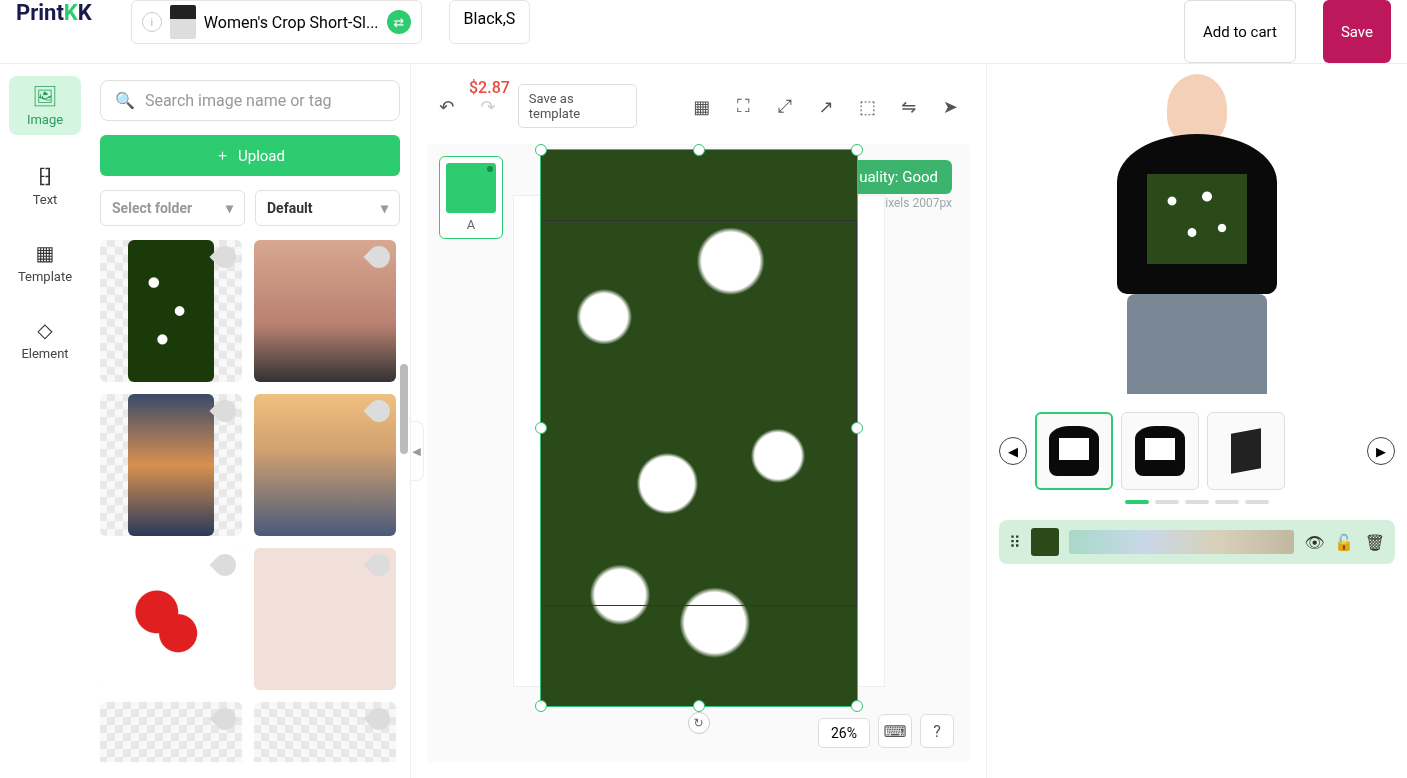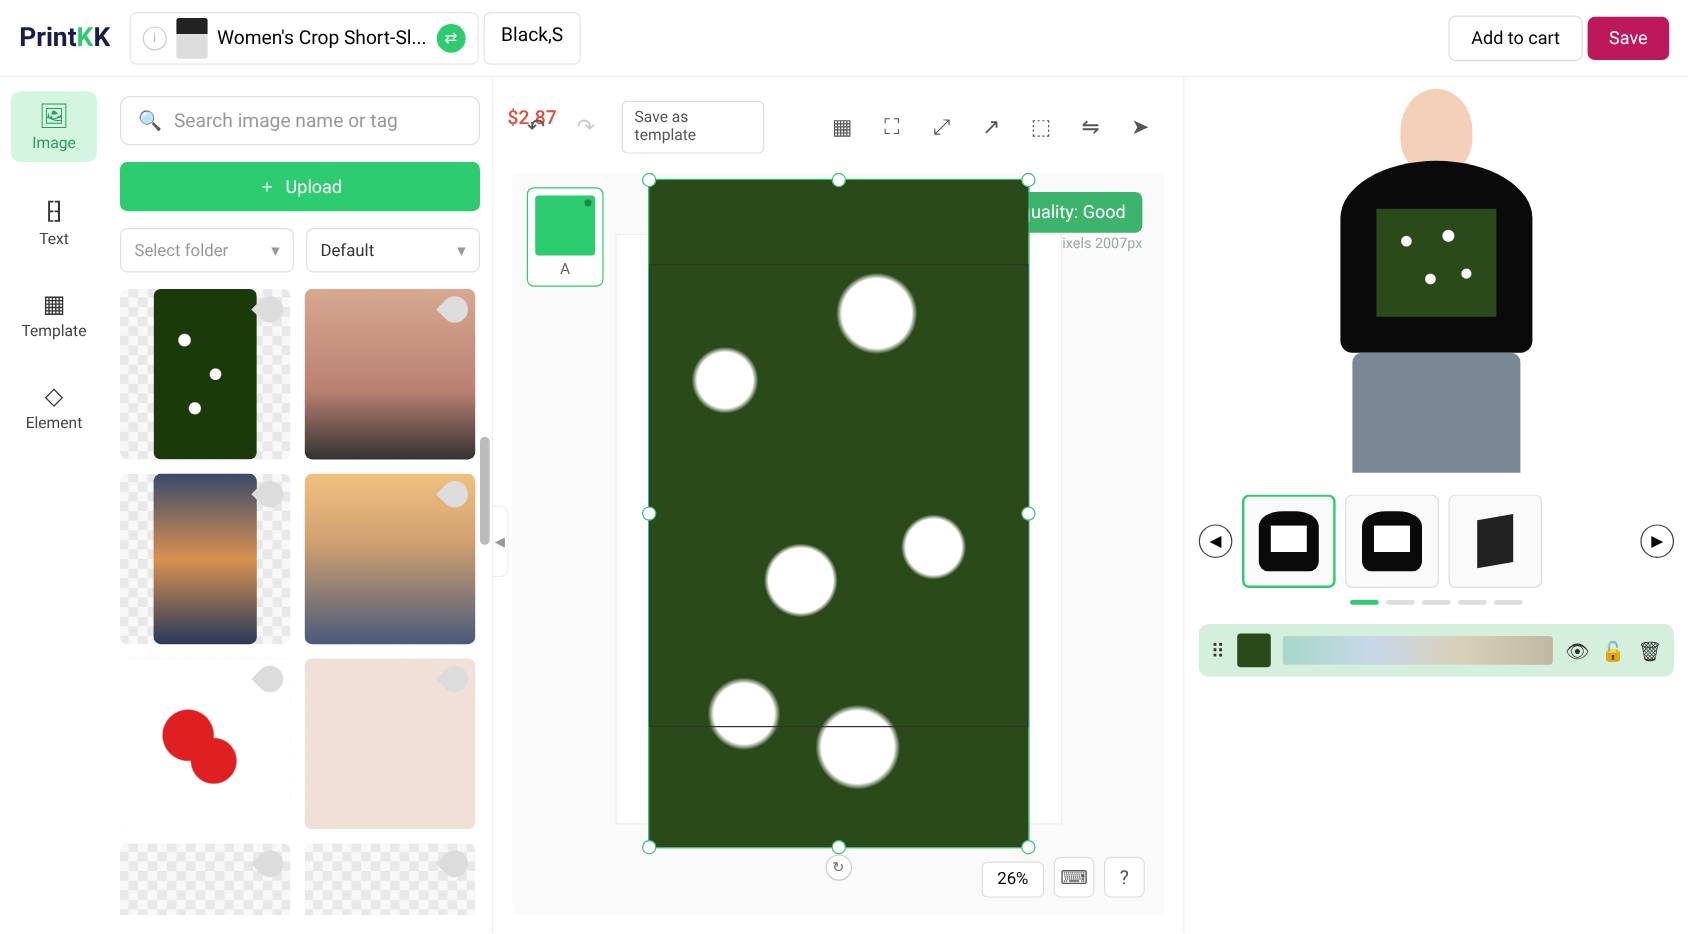--- a/index.html
+++ b/index.html
@@ -1,19 +1,19 @@
 <!DOCTYPE html>
 <html><head>
 <meta charset="utf-8">
 <style>
 * { margin: 0; padding: 0; box-sizing: border-box; font-family: -apple-system, BlinkMacSystemFont, "Segoe UI", Roboto, sans-serif; }
 body { background: #fff; width: 1407px; height: 778px; overflow: hidden; }
 
 
-.topbar { height: 64px; display: flex; align-items: center; padding: 0 16px; border-bottom: 1px solid #eee; gap: 4px; }
+.topbar { height: 64px; display: flex; padding: 0 16px; border-bottom: 1px solid #eee; gap: 27px; }
 .logo { font-size: 22px; font-weight: 700; color: #1a1a4d; margin-right: 12px; }
 .logo .k1 { color: #2ecc71; }
 .logo .k2 { color: #1a1a4d; }
 .prod-box { display: flex; align-items: center; background: #fff; border: 1px solid #e5e5e5; border-radius: 6px; padding: 4px 10px; gap: 8px; height: 44px; }
 .info-icon { color: #bbb; width: 20px; height: 20px; border: 1.5px solid #ccc; border-radius: 50%; display:flex;align-items:center;justify-content:center;font-size:11px; }
 .prod-thumb { width: 26px; height: 34px; background: linear-gradient(#222 40%, #ddd 40%); border-radius: 2px; }
 .swap-icon { width: 24px; height: 24px; background: #2ecc71; border-radius: 50%; color:#fff; display:flex;align-items:center;justify-content:center; font-size:13px;}
 .variant-box { display: flex; align-items: center; border: 1px solid #e5e5e5; border-radius: 6px; padding: 8px 14px; gap: 50px; height: 44px; flex-direction: column; }
 .price { color: #e84c3d; font-weight: 500; }
 .chev { color: #666; font-size: 13px; }
@@ -31,21 +31,21 @@
 
 
 .panel { width: 320px; padding: 16px 10px; display:flex; flex-direction:column; gap:14px; position:relative;}
 .search-box { display:flex; align-items:center; gap:10px; border:1px solid #e0e0e0; border-radius:8px; padding:10px 14px; color:#999;}
 .tabs { display:flex; border:1px solid #eee; border-radius:8px; overflow:hidden; }
 .tab { flex:1; text-align:center; padding:10px; font-size:14px; color:#777; cursor:pointer; }
 .tab.active { background:#fff; color:#222; font-weight:500; box-shadow: 0 1px 3px rgba(0,0,0,0.08); border-radius:8px;}
 .tabs { background:#f2f2f2; padding:2px;}
 .upload-btn { background:#2ecc71; color:#fff; border:none; padding:11px; border-radius:6px; font-size:15px; display:flex; align-items:center; justify-content:center; gap:8px; cursor:pointer;}
 .selects { display:flex; gap:10px; }
-.sel { flex:1; border:1px solid #e0e0e0; border-radius:6px; padding:9px 11px; color:#999; font-size:14px; display:flex; justify-content:space-between; align-items:center;}
+.sel { flex:1; border:1px solid #e0e0e0; border-radius:6px; padding:9px 11px; color:#999; font-size:14px; display:flex; justify-content:space-between; align-items:center;font-weight:bold;}
 .grid { display:grid; grid-template-columns: 1fr 1fr; gap:12px; overflow-y:auto; padding-right:4px;}
 .thumb { aspect-ratio: 1/1; background:#eee; border-radius:6px; position:relative; background-size:cover; background-position:center;
  background-image: repeating-conic-gradient(#e8e8e8 0% 25%, #f8f8f8 0% 50%); background-size: 16px 16px;}
 .thumb::after { content:""; position:absolute; top:6px; right:6px; width:22px; height:22px; background:#dcdcdc; border-radius:50% 50% 50% 0; transform:rotate(45deg);}
 .thumb-inner{ position:absolute; inset:0; background-size:cover; background-position:center; border-radius:6px;}
 .scrollbar { position:absolute; right:2px; top:300px; width:8px; height:90px; background:#bbb; border-radius:4px;}
 .collapse-tab { position:absolute; right:-14px; top:50%; width:14px; height:60px; background:#fff; border:1px solid #eee; border-left:none; border-radius:0 8px 8px 0; display:flex;align-items:center;justify-content:center; color:#999; font-size:11px;}
 
 
 .canvas-wrap { flex:1; padding:16px; display:flex; flex-direction:column; position:relative; border-left:1px solid #f0f0f0; border-right:1px solid #f0f0f0;}

